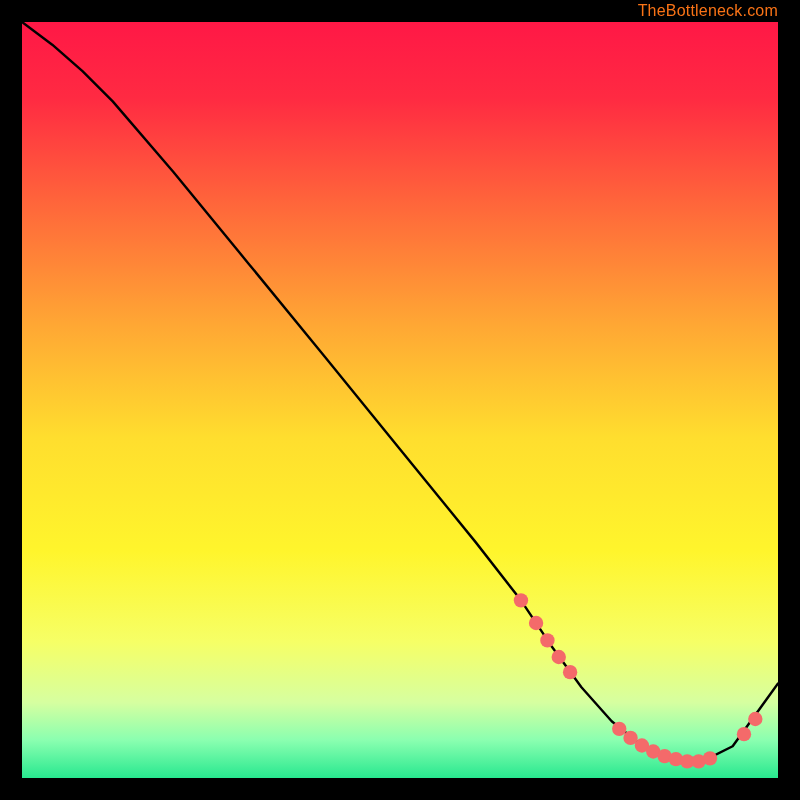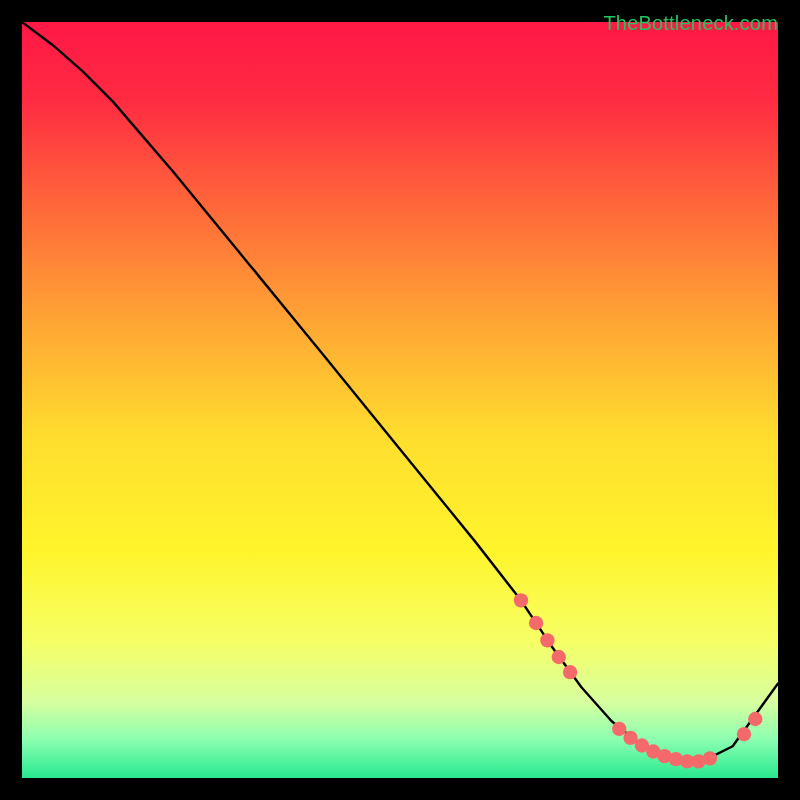--- a/index.html
+++ b/index.html
@@ -19,24 +19,24 @@
   }
   .plot {
     position: absolute;
     left: 22px;
     top: 22px;
     width: 756px;
     height: 756px;
   }
   .watermark {
     position: absolute;
-    top: 12px;
+    top: 2px;
     right: 22px;
-    color: #22c55e;
-    font-size: 20px;
+    color: #f97316;
+    font-size: 16px;
     font-weight: 500;
     letter-spacing: 0.2px;
     z-index: 5;
   }
   svg {
     display: block;
   }
 </style>
 </head>
 <body>

